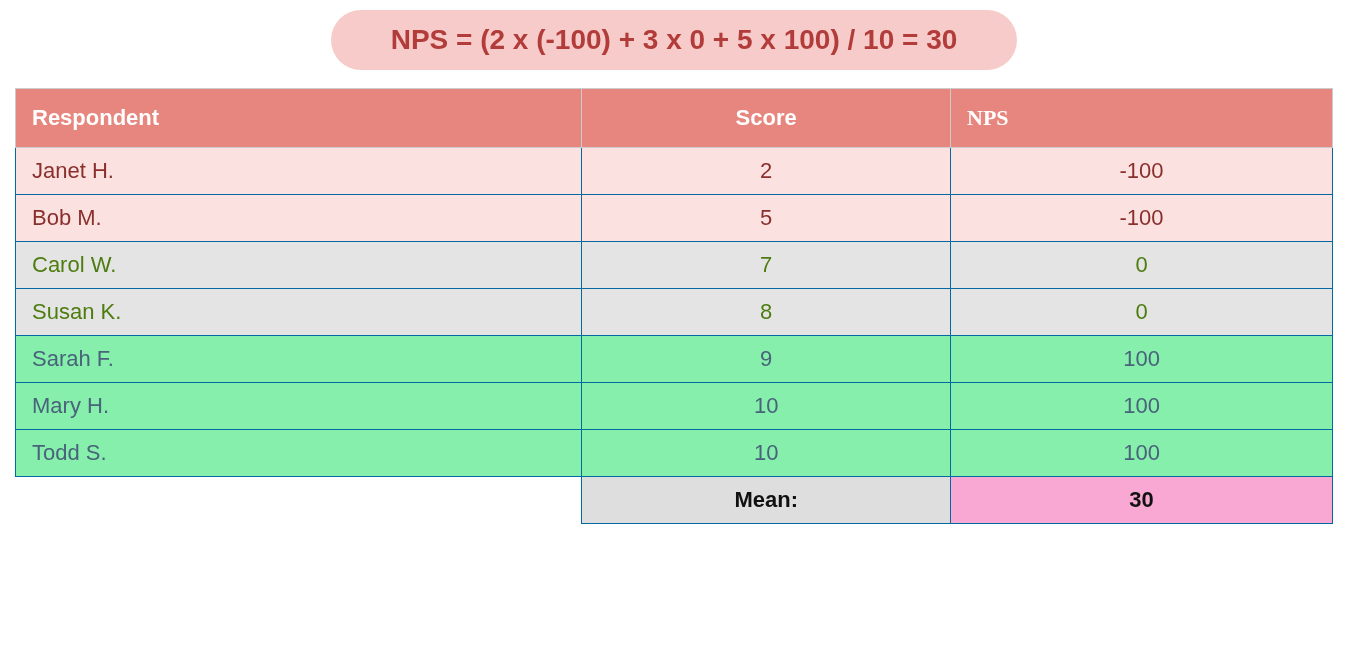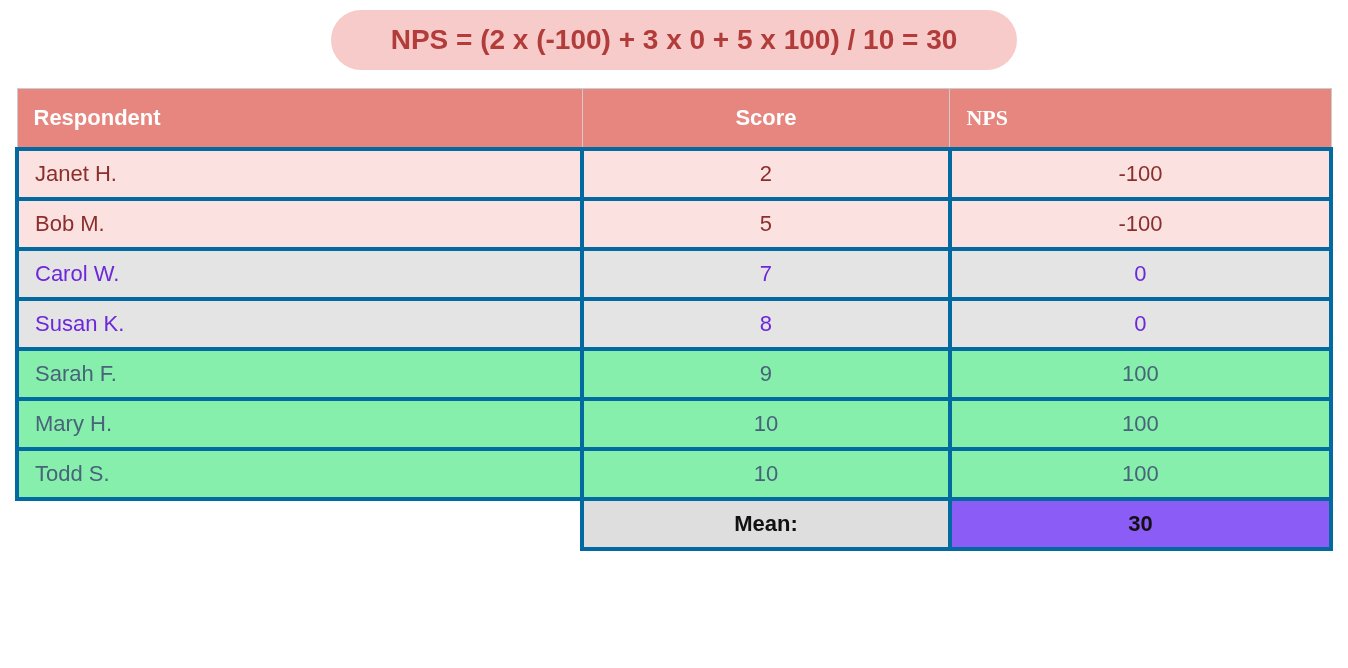--- a/index.html
+++ b/index.html
@@ -32,31 +32,31 @@
       color: #ffffff;
       font-weight: 700;
       padding: 16px 16px;
       border: 1px solid #cccccc;
     }
     th.col-respondent { text-align: left; width: 43%; }
     th.col-score { text-align: center; width: 28%; }
     th.col-nps { text-align: left; width: 29%; font-family: Liberation Serif, serif; }
     td {
       padding: 10px 16px;
-      border: 4px solid #0369a1;
+      border: 1px solid #0369a1;
     }
     td.name { text-align: left; }
     td.num { text-align: center; }
     tr.detractor td { background: #fbe2e1; color: #8a2f2c; }
-    tr.passive td { background: #e4e4e4; color: #6d28d9; }
+    tr.passive td { background: #e4e4e4; color: #4d7c0f; }
     tr.promoter td { background: #86efac; color: #48637a; }
     tr.mean-row td { font-weight: 700; color: #111; }
     tr.mean-row td.spacer { background: #ffffff; border: none; border-top: 1px solid #bfbfbf; }
     tr.mean-row td.meanlabel { background: #dedede; text-align: center; }
-    tr.mean-row td.meanval { background: #8b5cf6; text-align: center; }
+    tr.mean-row td.meanval { background: #f9a8d4; text-align: center; }
   </style>
 </head>
 <body>
 
 <div class="formula-bar">
   <div class="formula-pill">NPS = (2 x (-100) + 3 x 0 + 5 x 100) / 10 = 30</div>
 </div>
 
 <table>
   <thead>

